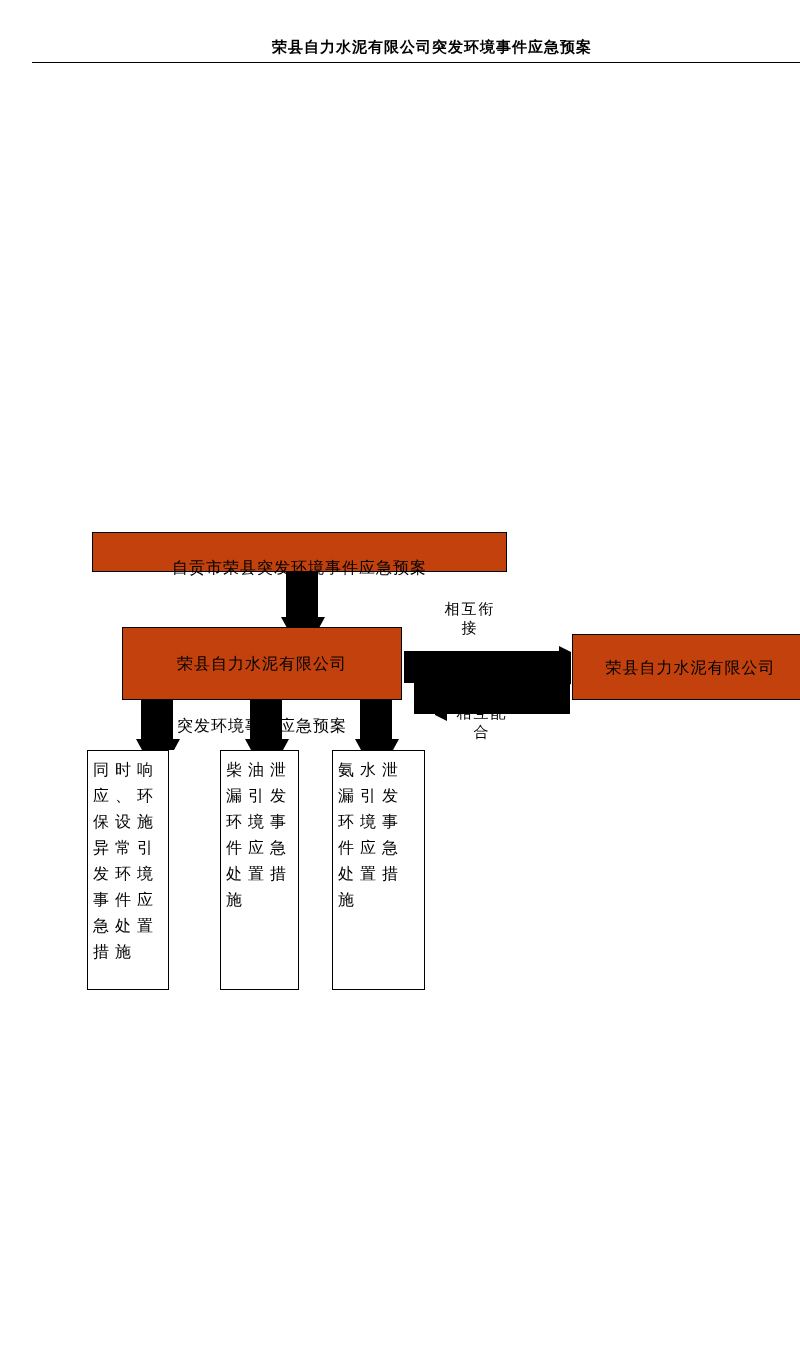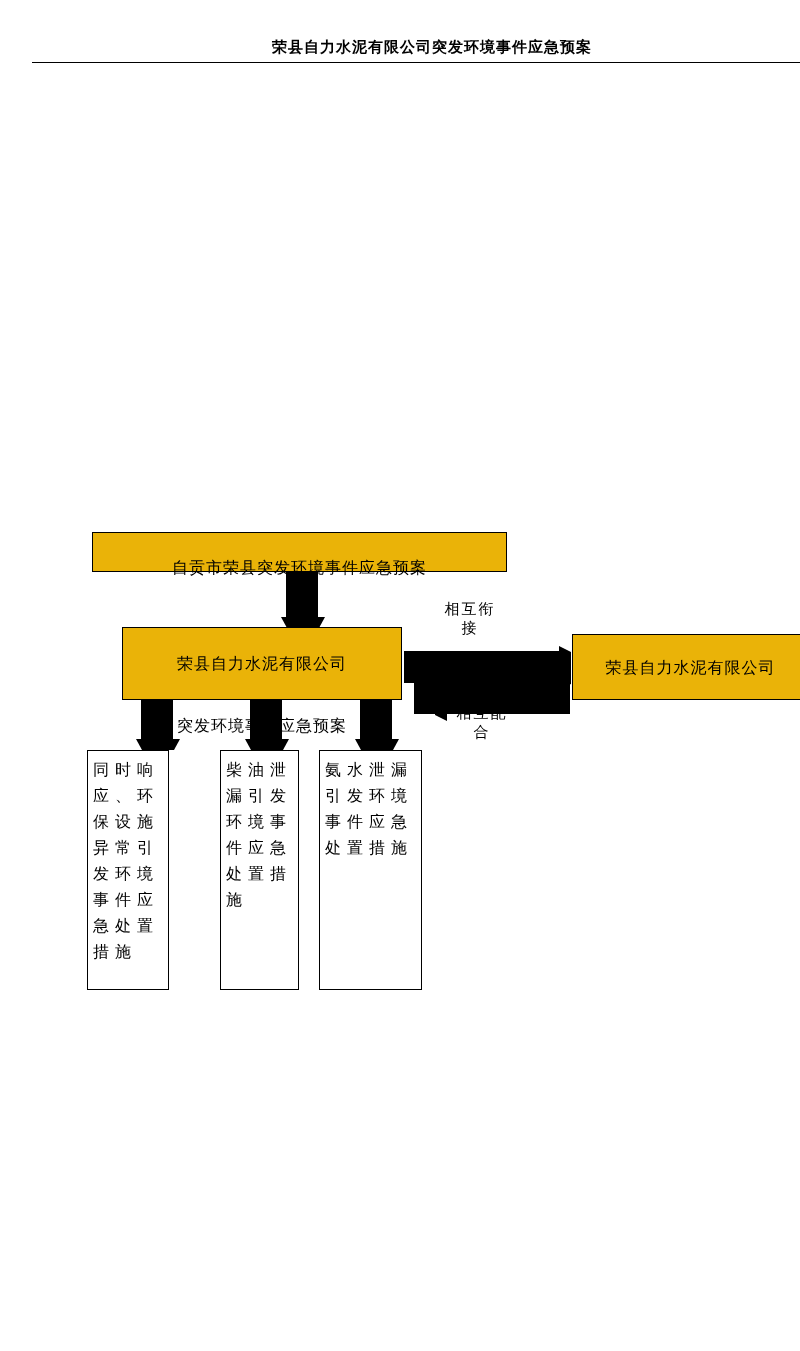--- a/index.html
+++ b/index.html
@@ -22,38 +22,38 @@
   .body-text {
     position:absolute; top:48px; left:13px; width:774px;
     font-size:18px; line-height:38px; letter-spacing:1.8px;
     text-align:justify;
   }
   .body-text p.para { margin:0; }
   .body-text p.indent { text-indent:2em; }
 
   
   .dbox {
-    position:absolute; border:1.5px solid #000; background:#eab308;
+    position:absolute; border:1.5px solid #000; background:#c2410c;
     font-size:16px; letter-spacing:1px; text-align:center;
   }
   .dbox .line { display:block; line-height:30px;text-align:center; }
 
   .top-box { left:60px; top:500px; width:415px; height:40px; line-height:37px; }
   .mid-box { left:90px; top:595px; width:280px; height:73px; padding-top:5px; }
   .right-box { left:540px; top:602px; width:237px; height:66px; padding-top:2px; }
 
   .vbox {
     position:absolute; top:718px; height:240px;
     border:1.5px solid #000; background:#fff;
     font-size:16px; line-height:26px; letter-spacing:6px;
     padding:6px 5px; text-align:left; word-break:break-all;
   }
   .vbox1 { left:55px;  width:82px; }
   .vbox2 { left:188px; width:79px; }
-  .vbox3 { left:287px; width:103px; }
+  .vbox3 { left:300px; width:93px; }
 
   
   .vline { position:absolute; width:2px; background:#000; }
   .hline { position:absolute; height:2px; background:#000; }
   .head-down {
     position:absolute; width:0; height:0;
     border-left:6px solid transparent; border-right:6px solid transparent;
     border-top:11px solid #000;
   }
   .head-right {

